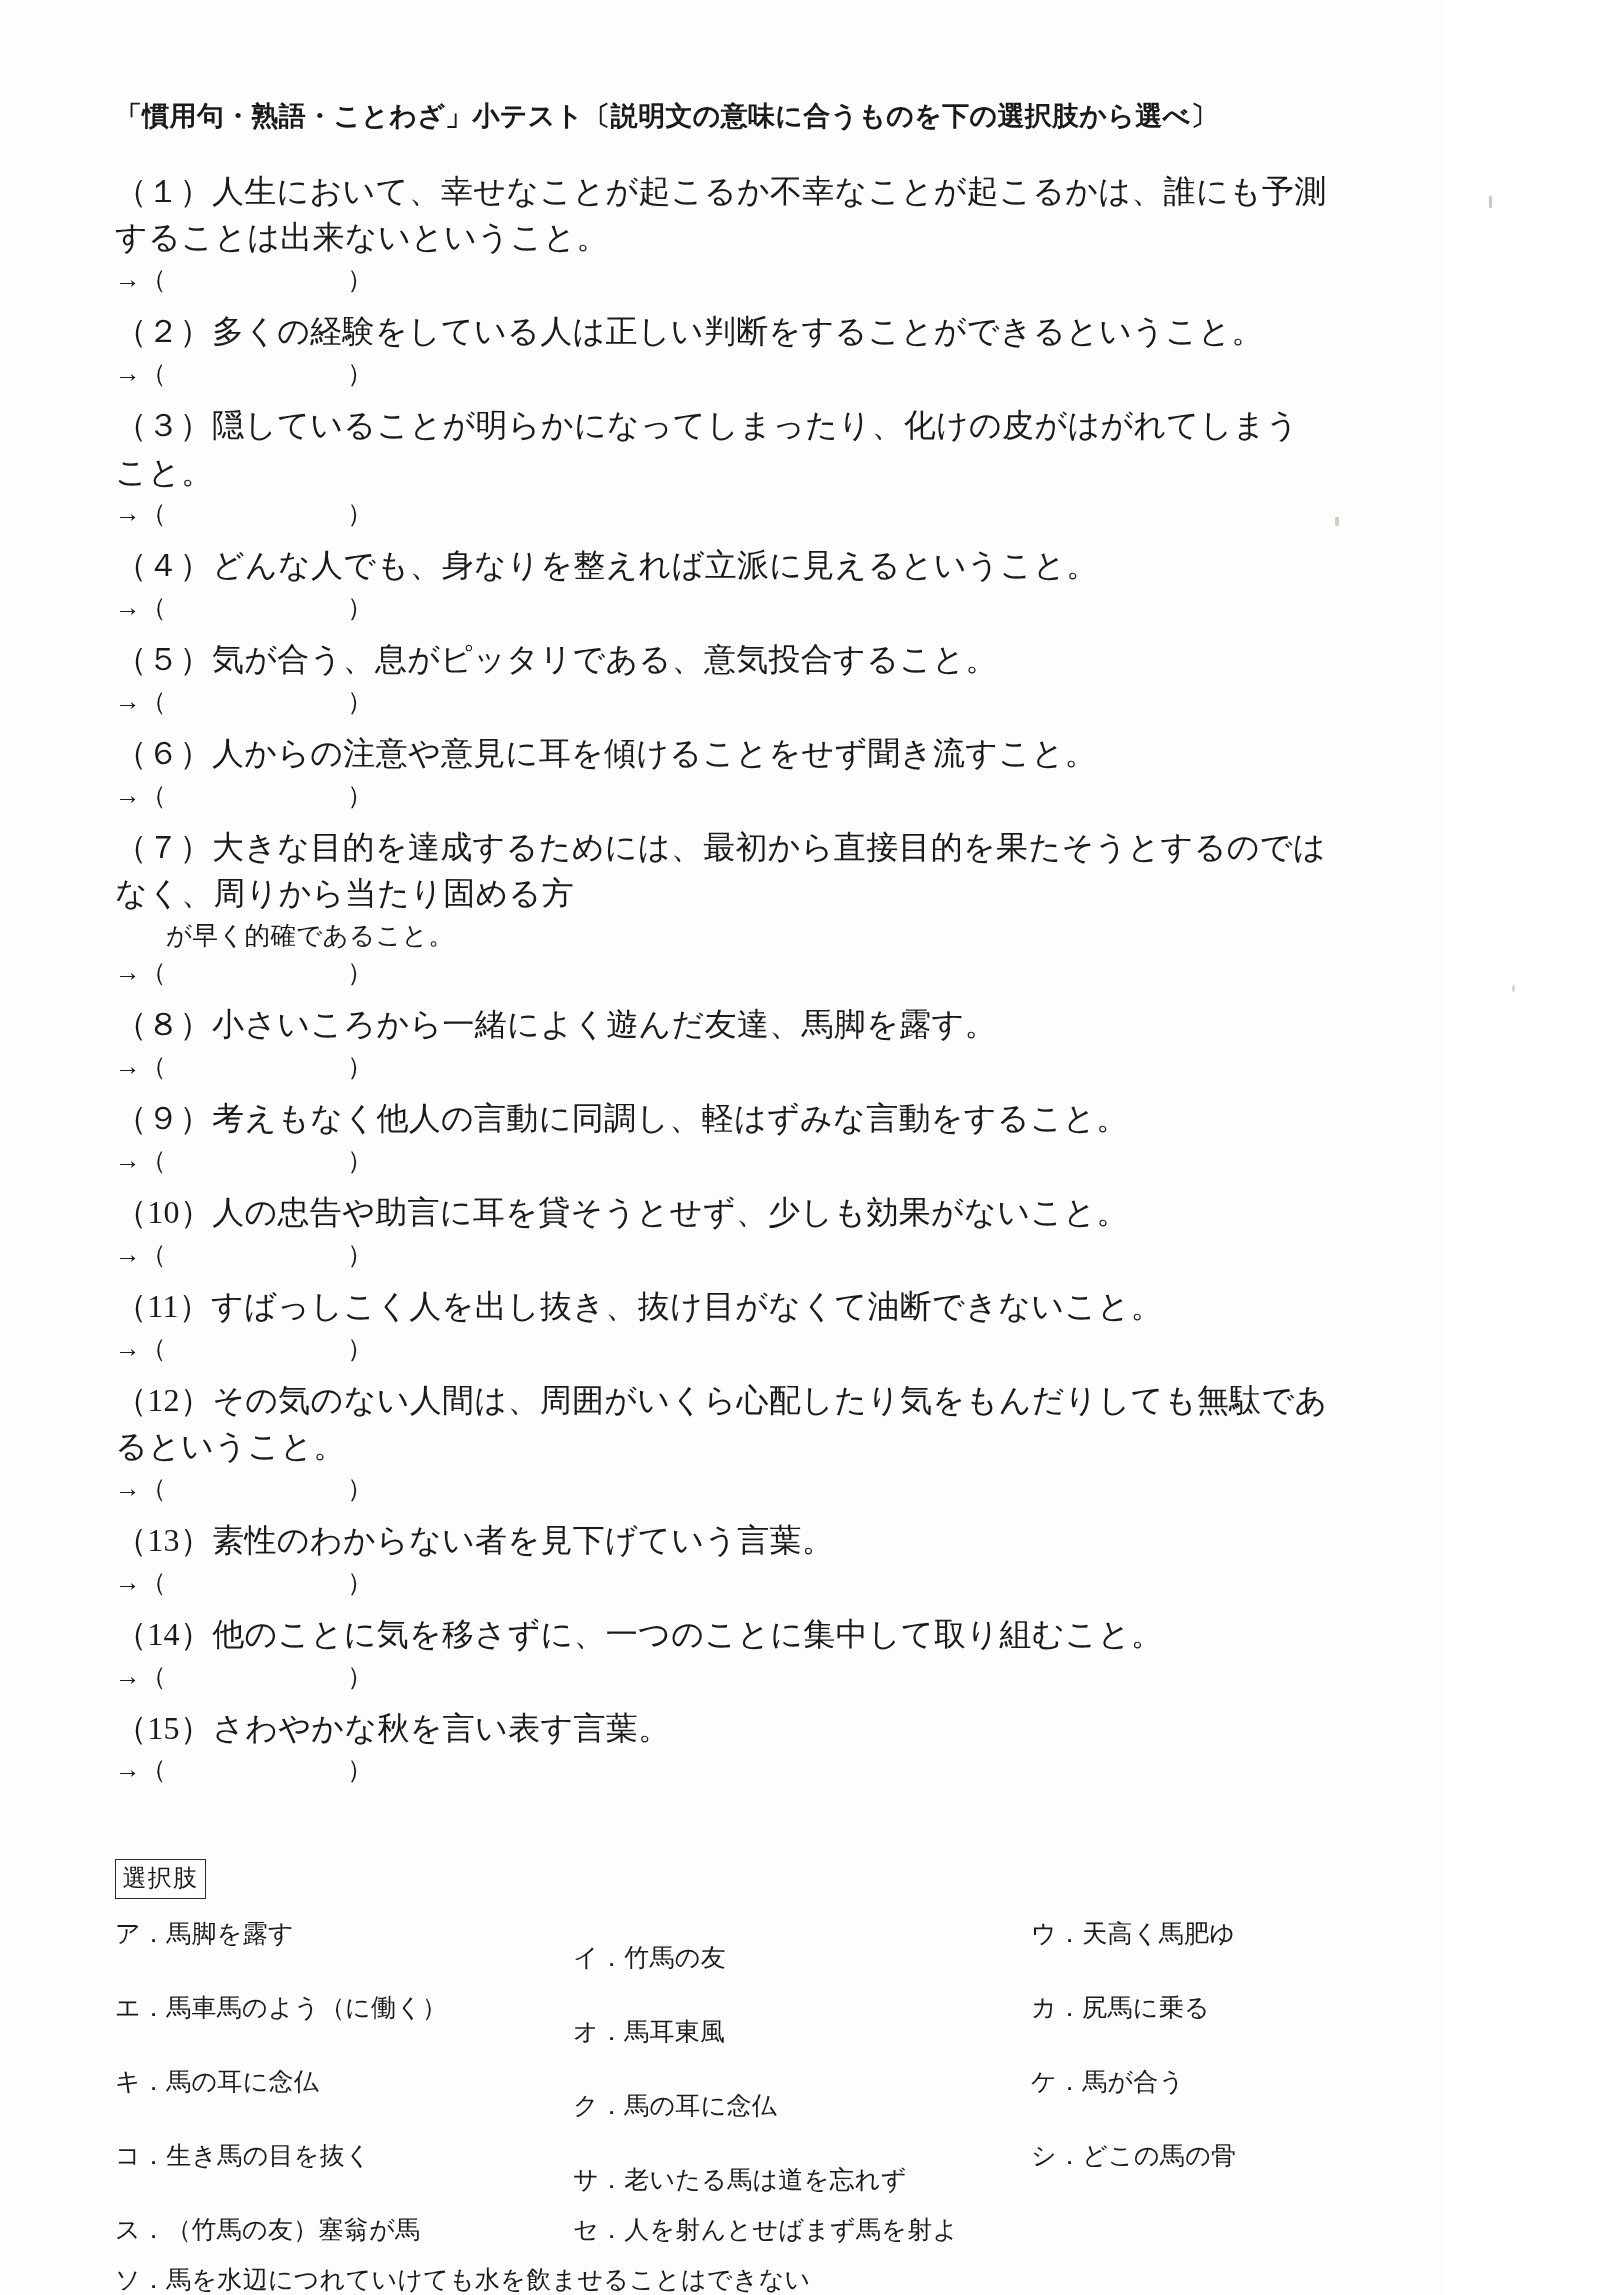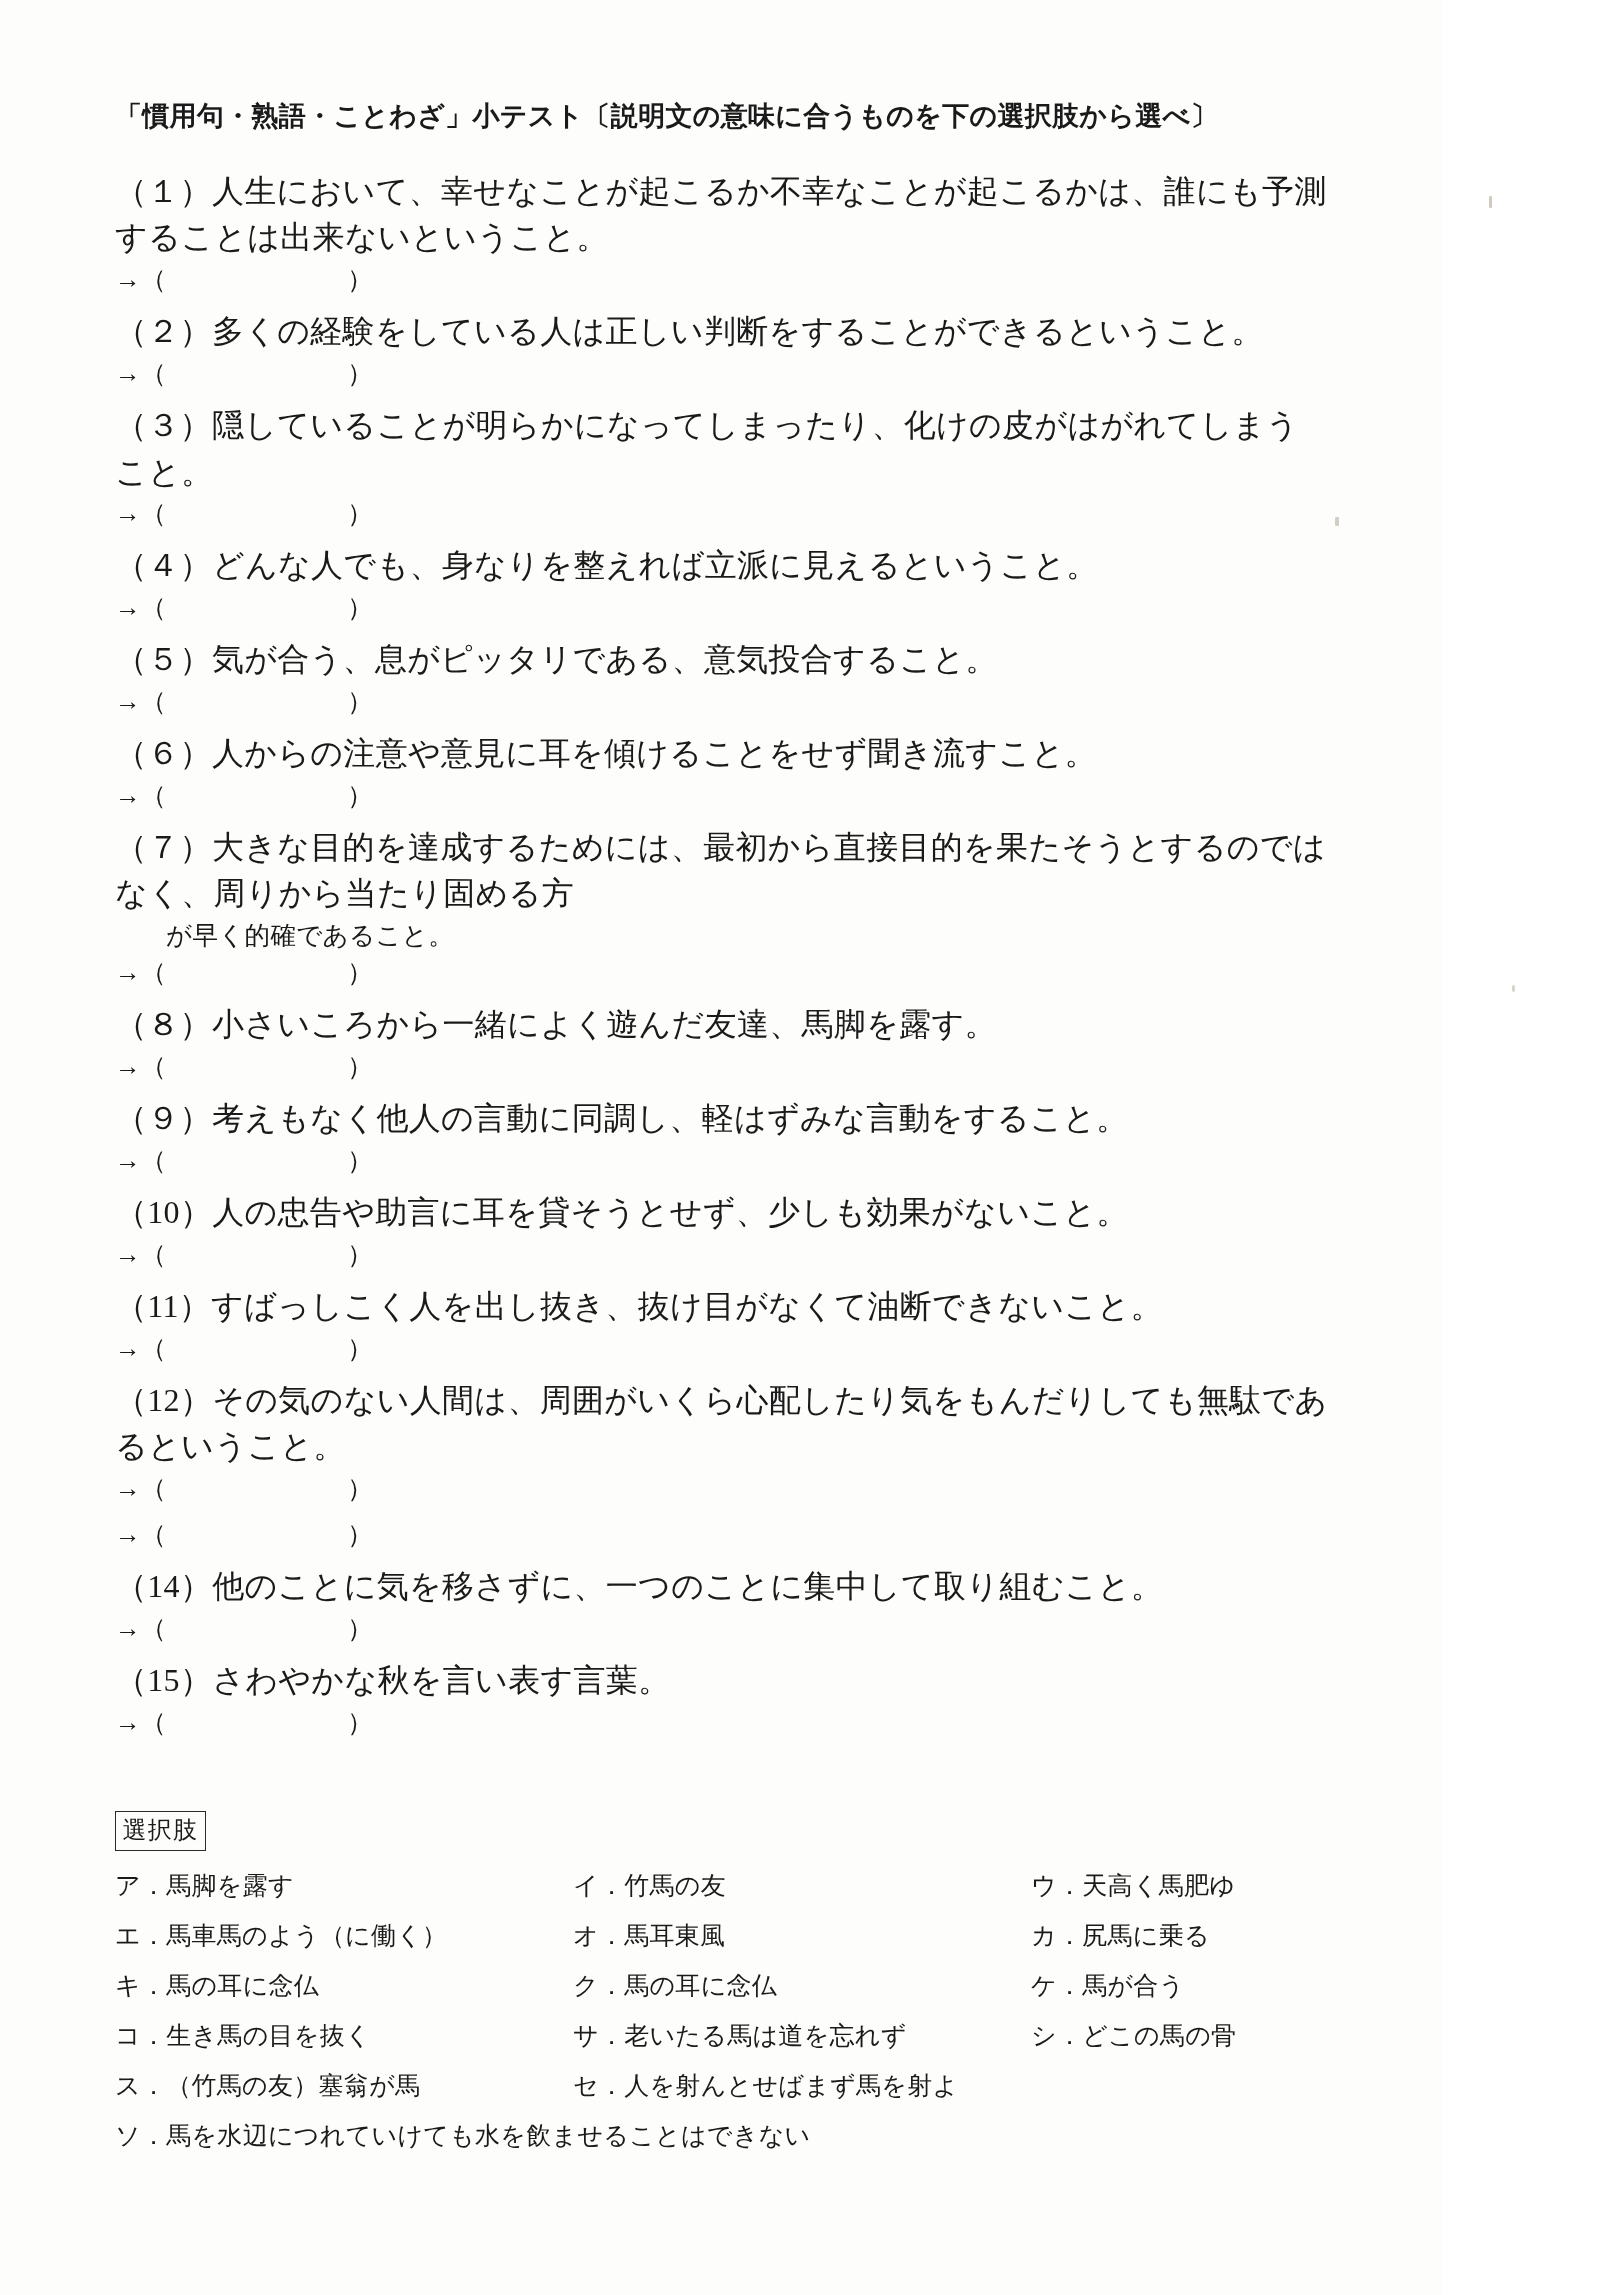--- a/index.html
+++ b/index.html
@@ -67,21 +67,21 @@
     display: flex;
     font-size: 25px;
     line-height: 1.42;
     margin-bottom: 14.4px;
     letter-spacing: 0.3px;
   }
   .choice-cell {
     flex: 0 0 auto;
   }
   .choice-cell.c1 { width: 458px; }
-  .choice-cell.c2 { width: 458px; }
+  .choice-cell.c2 { width: 458px; margin-top: 24px; }
   .choice-cell.c3 { width: 458px; }
   .choice-cell.wide { width: 982px; }
   .mark {
     display: inline-block;
     min-width: 43px;
   }
   .speck {
     position: absolute;
     background: #d8d4ca;
     border-radius: 50%;
@@ -158,20 +158,21 @@
       <p class="q-line"><span class="qnum">（11）</span><span>すばっしこく人を出し抜き、抜け目がなくて油断できないこと。</span></p>
       <p class="ans-line">→（　　　　　　　）</p>
     </div>
 
     <div class="q-block">
       <p class="q-line"><span class="qnum">（12）</span><span>その気のない人間は、周囲がいくら心配したり気をもんだりしても無駄であるということ。</span></p>
       <p class="ans-line">→（　　　　　　　）</p>
     </div>
 
     <div class="q-block">
+      <p class="q-line"><span class="qnum">（13）</span><span>素性のわからない者を見下げていう言葉。</span></p>
       <p class="ans-line">→（　　　　　　　）</p>
     </div>
 
     <div class="q-block">
       <p class="q-line"><span class="qnum">（14）</span><span>他のことに気を移さずに、一つのことに集中して取り組むこと。</span></p>
       <p class="ans-line">→（　　　　　　　）</p>
     </div>
 
     <div class="q-block">
       <p class="q-line"><span class="qnum">（15）</span><span>さわやかな秋を言い表す言葉。</span></p>

